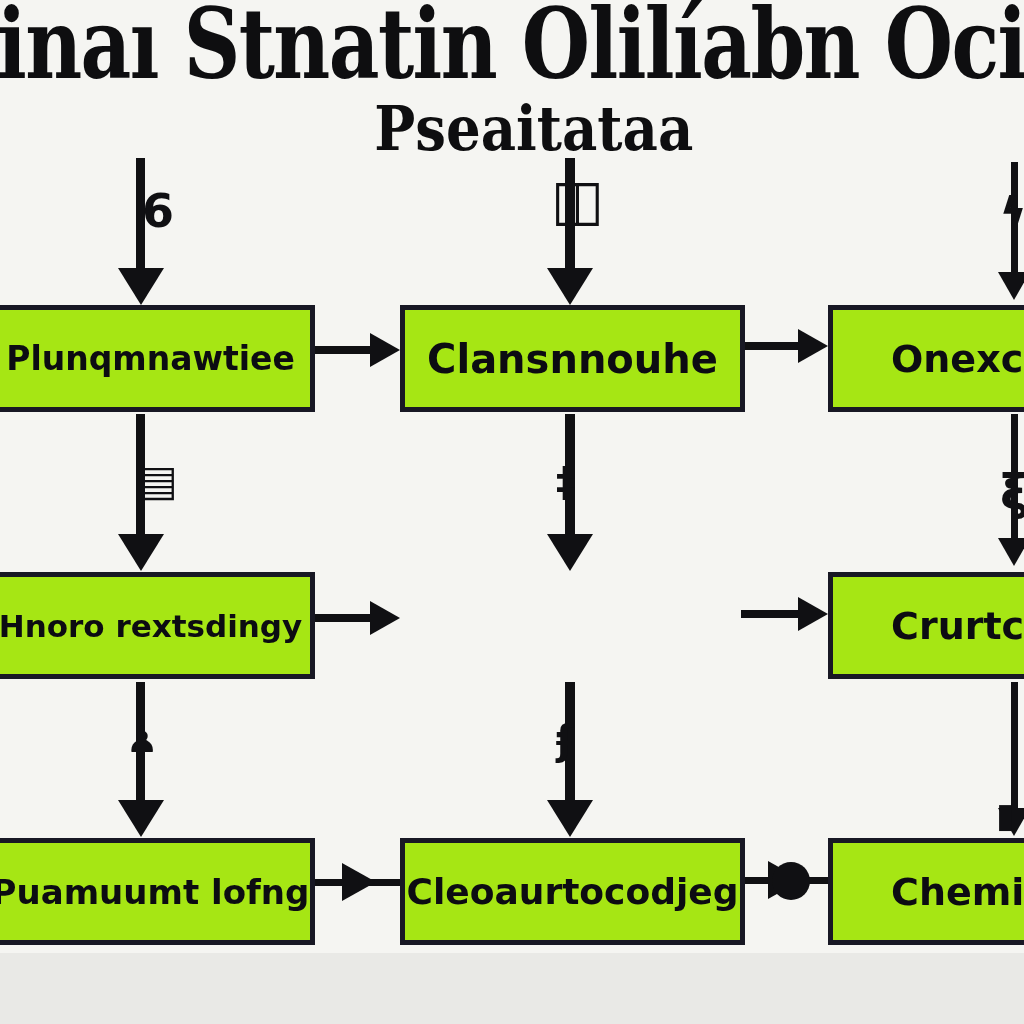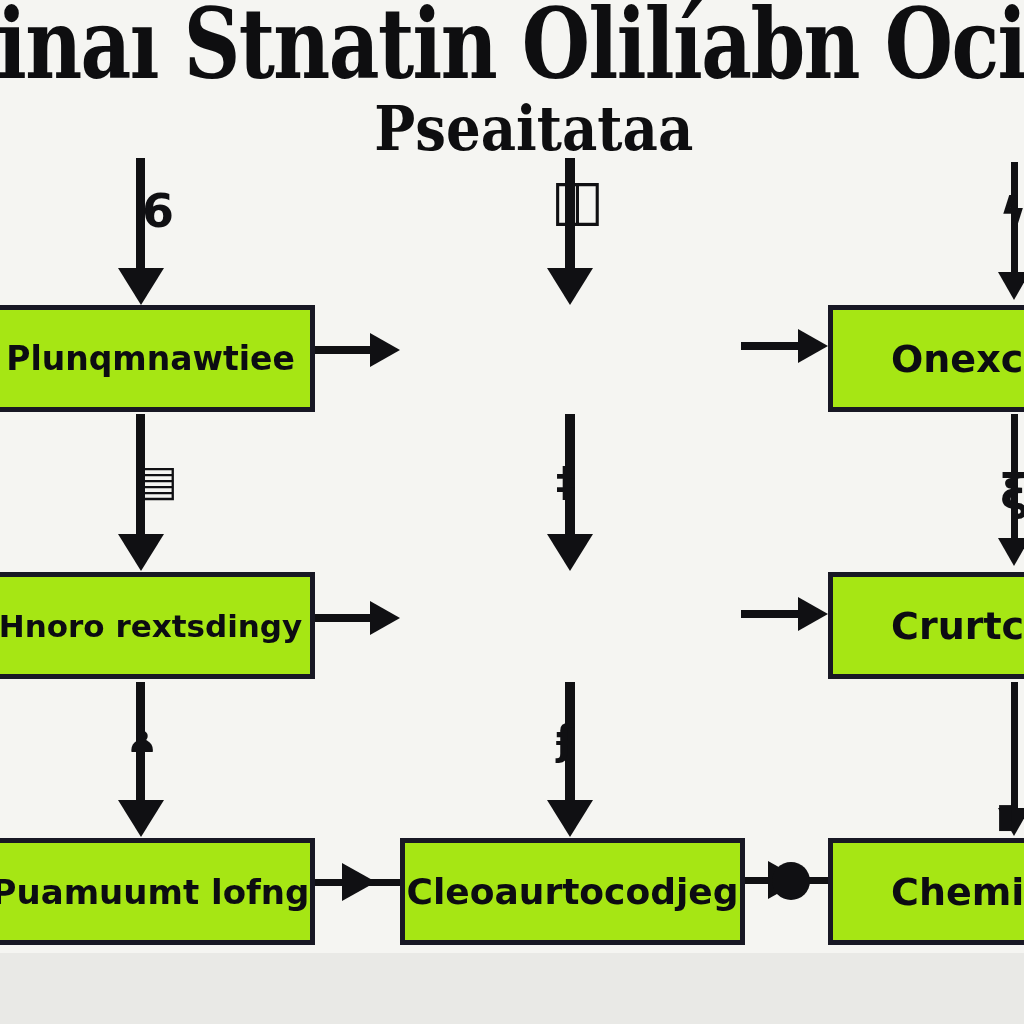--- a/index.html
+++ b/index.html
@@ -135,20 +135,23 @@
   <span class="glyph" style="left:138px;top:460px;font-size:42px;">▤</span>
   <span class="glyph" style="left:556px;top:462px;font-size:40px;">‡</span>
   <span class="glyph" style="left:1000px;top:468px;font-size:48px;">ξ</span>
   <span class="glyph" style="left:126px;top:722px;font-size:36px;">♟</span>
   <span class="glyph" style="left:556px;top:720px;font-size:40px;">ʄ</span>
   <span class="glyph" style="left:996px;top:798px;font-size:34px;">▮</span>
 
   <div class="box r1 c1">
     <span>Plunqmnawtiee</span>
   </div>
+  <div class="box r1 c2">
+    <span>Clansnnouhe</span>
+  </div>
   <div class="box r1 c3">
     <span>Onexcria</span>
   </div>
 
   <div class="box r2 c1">
     <span>Hnoro rextsdingy</span>
   </div>
   <div class="box r2 c3">
     <span>Crurtcer</span>
   </div>

